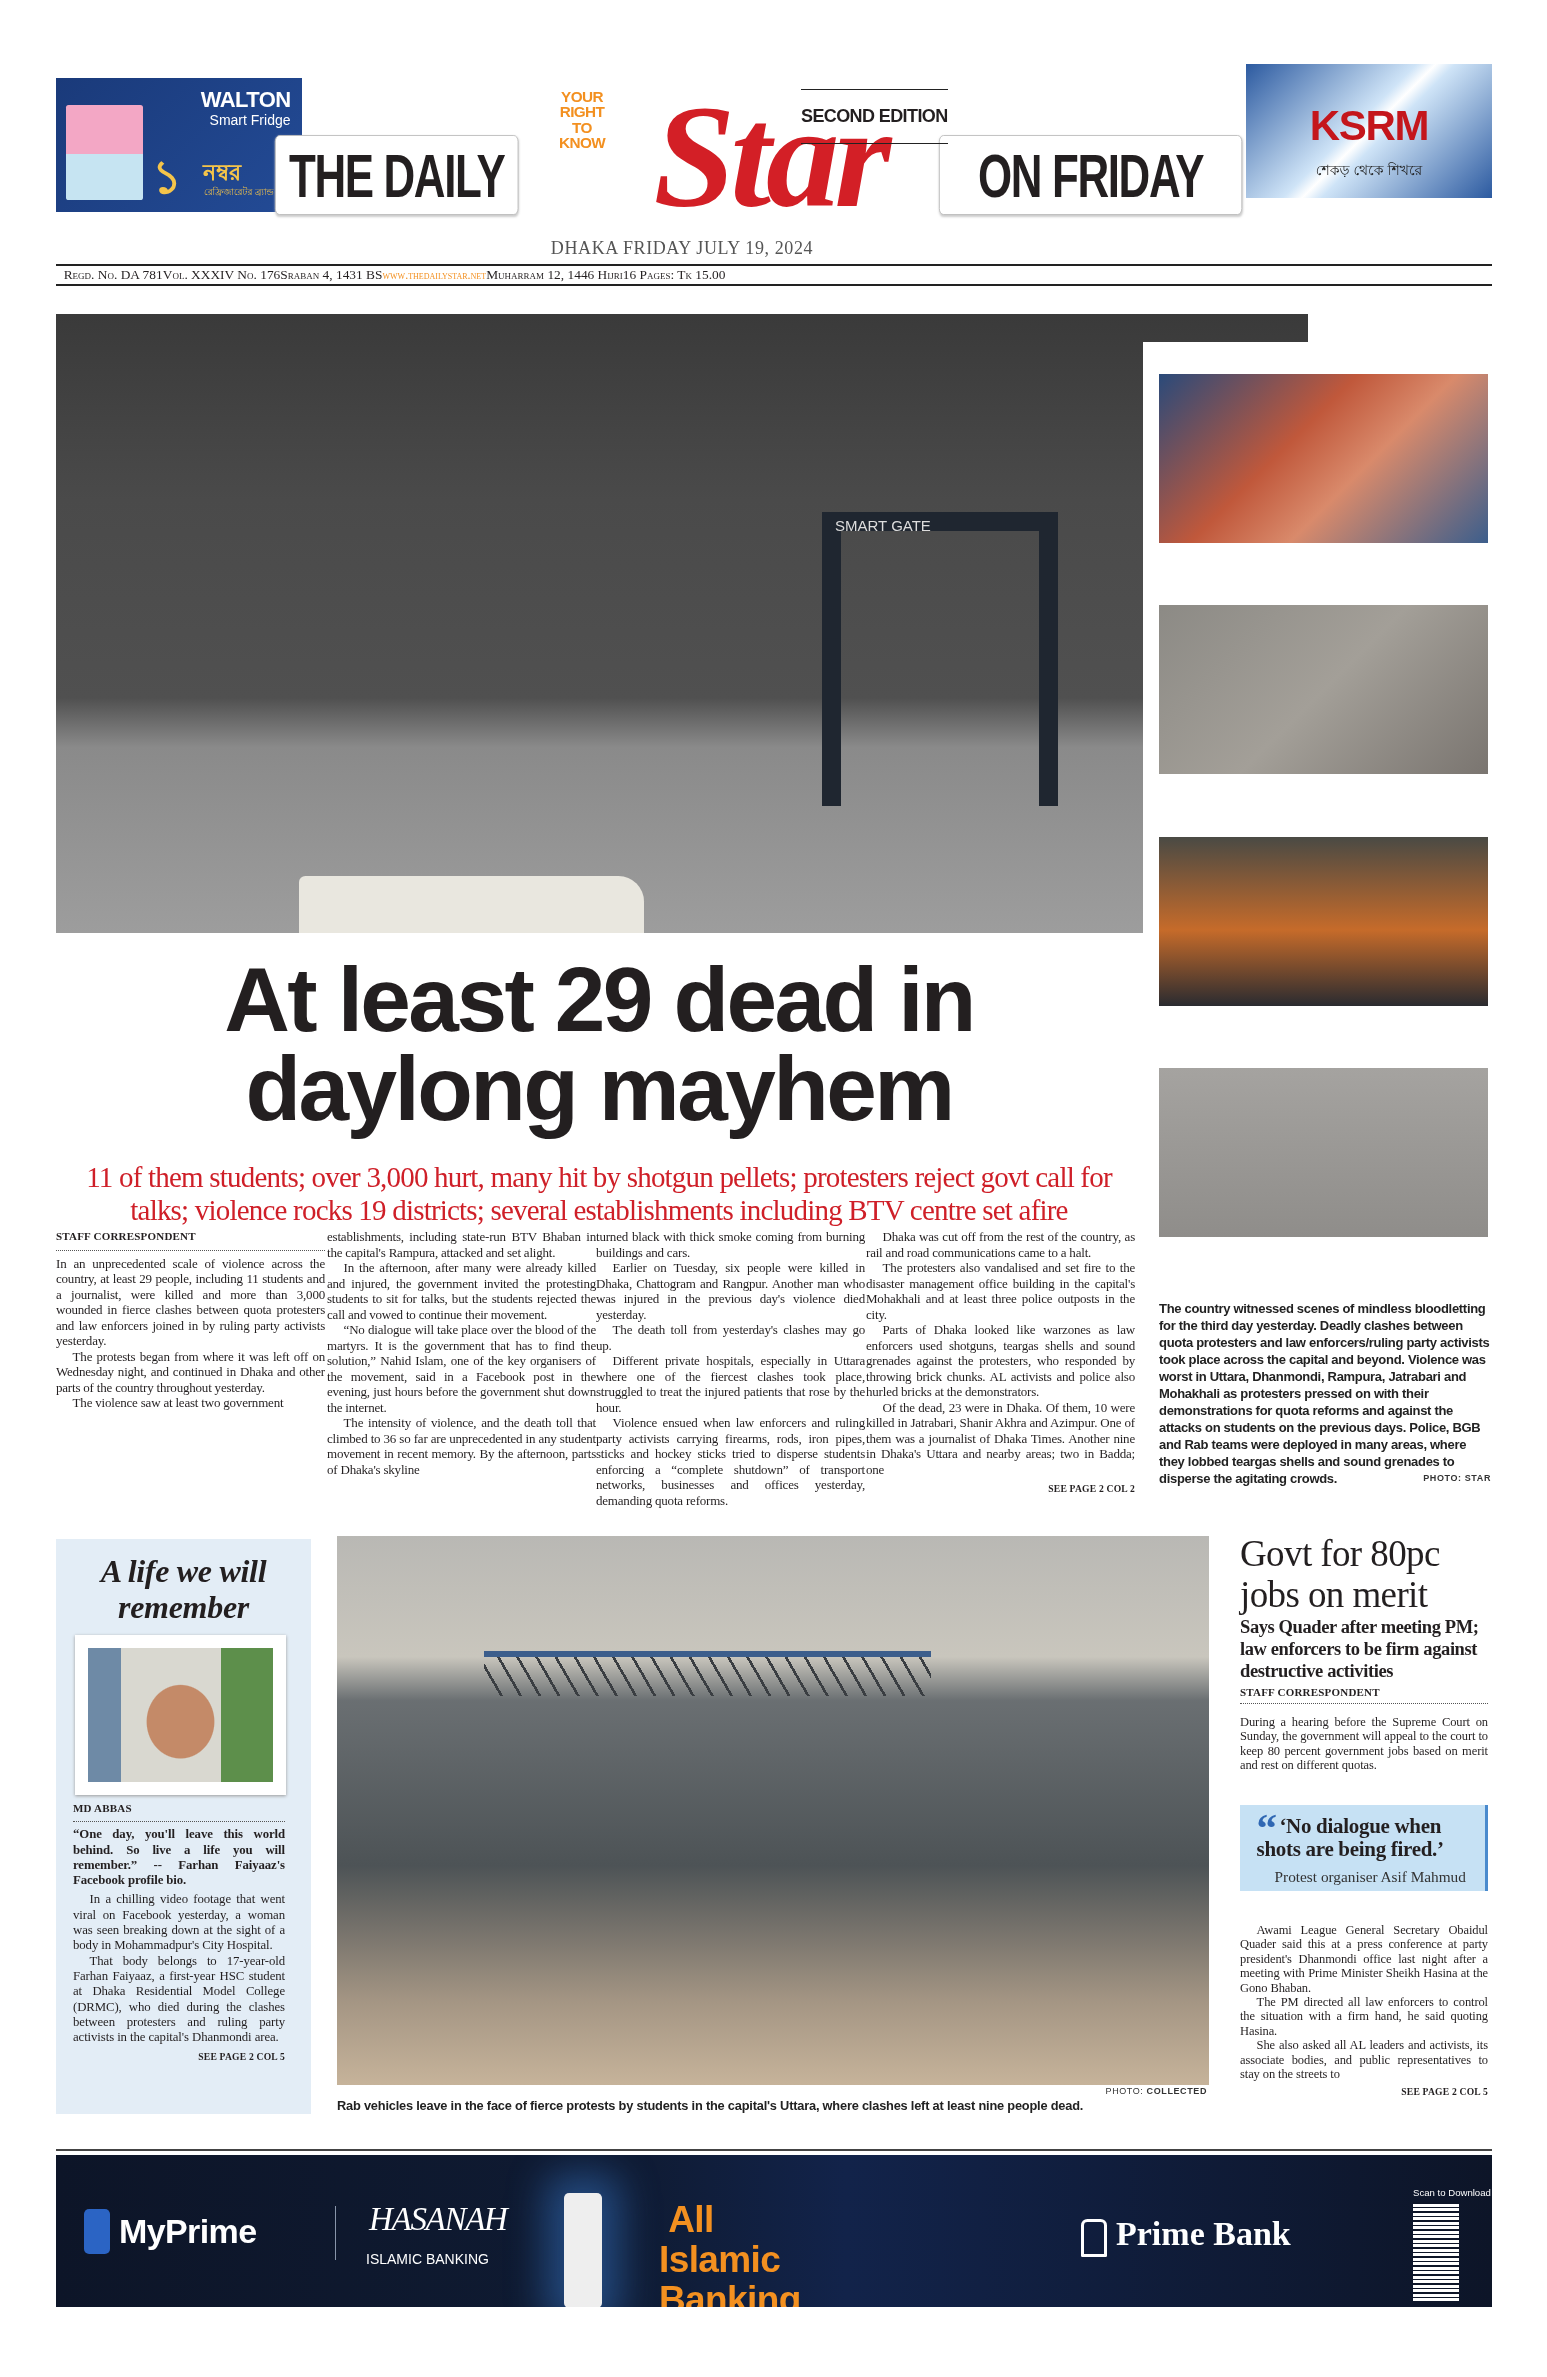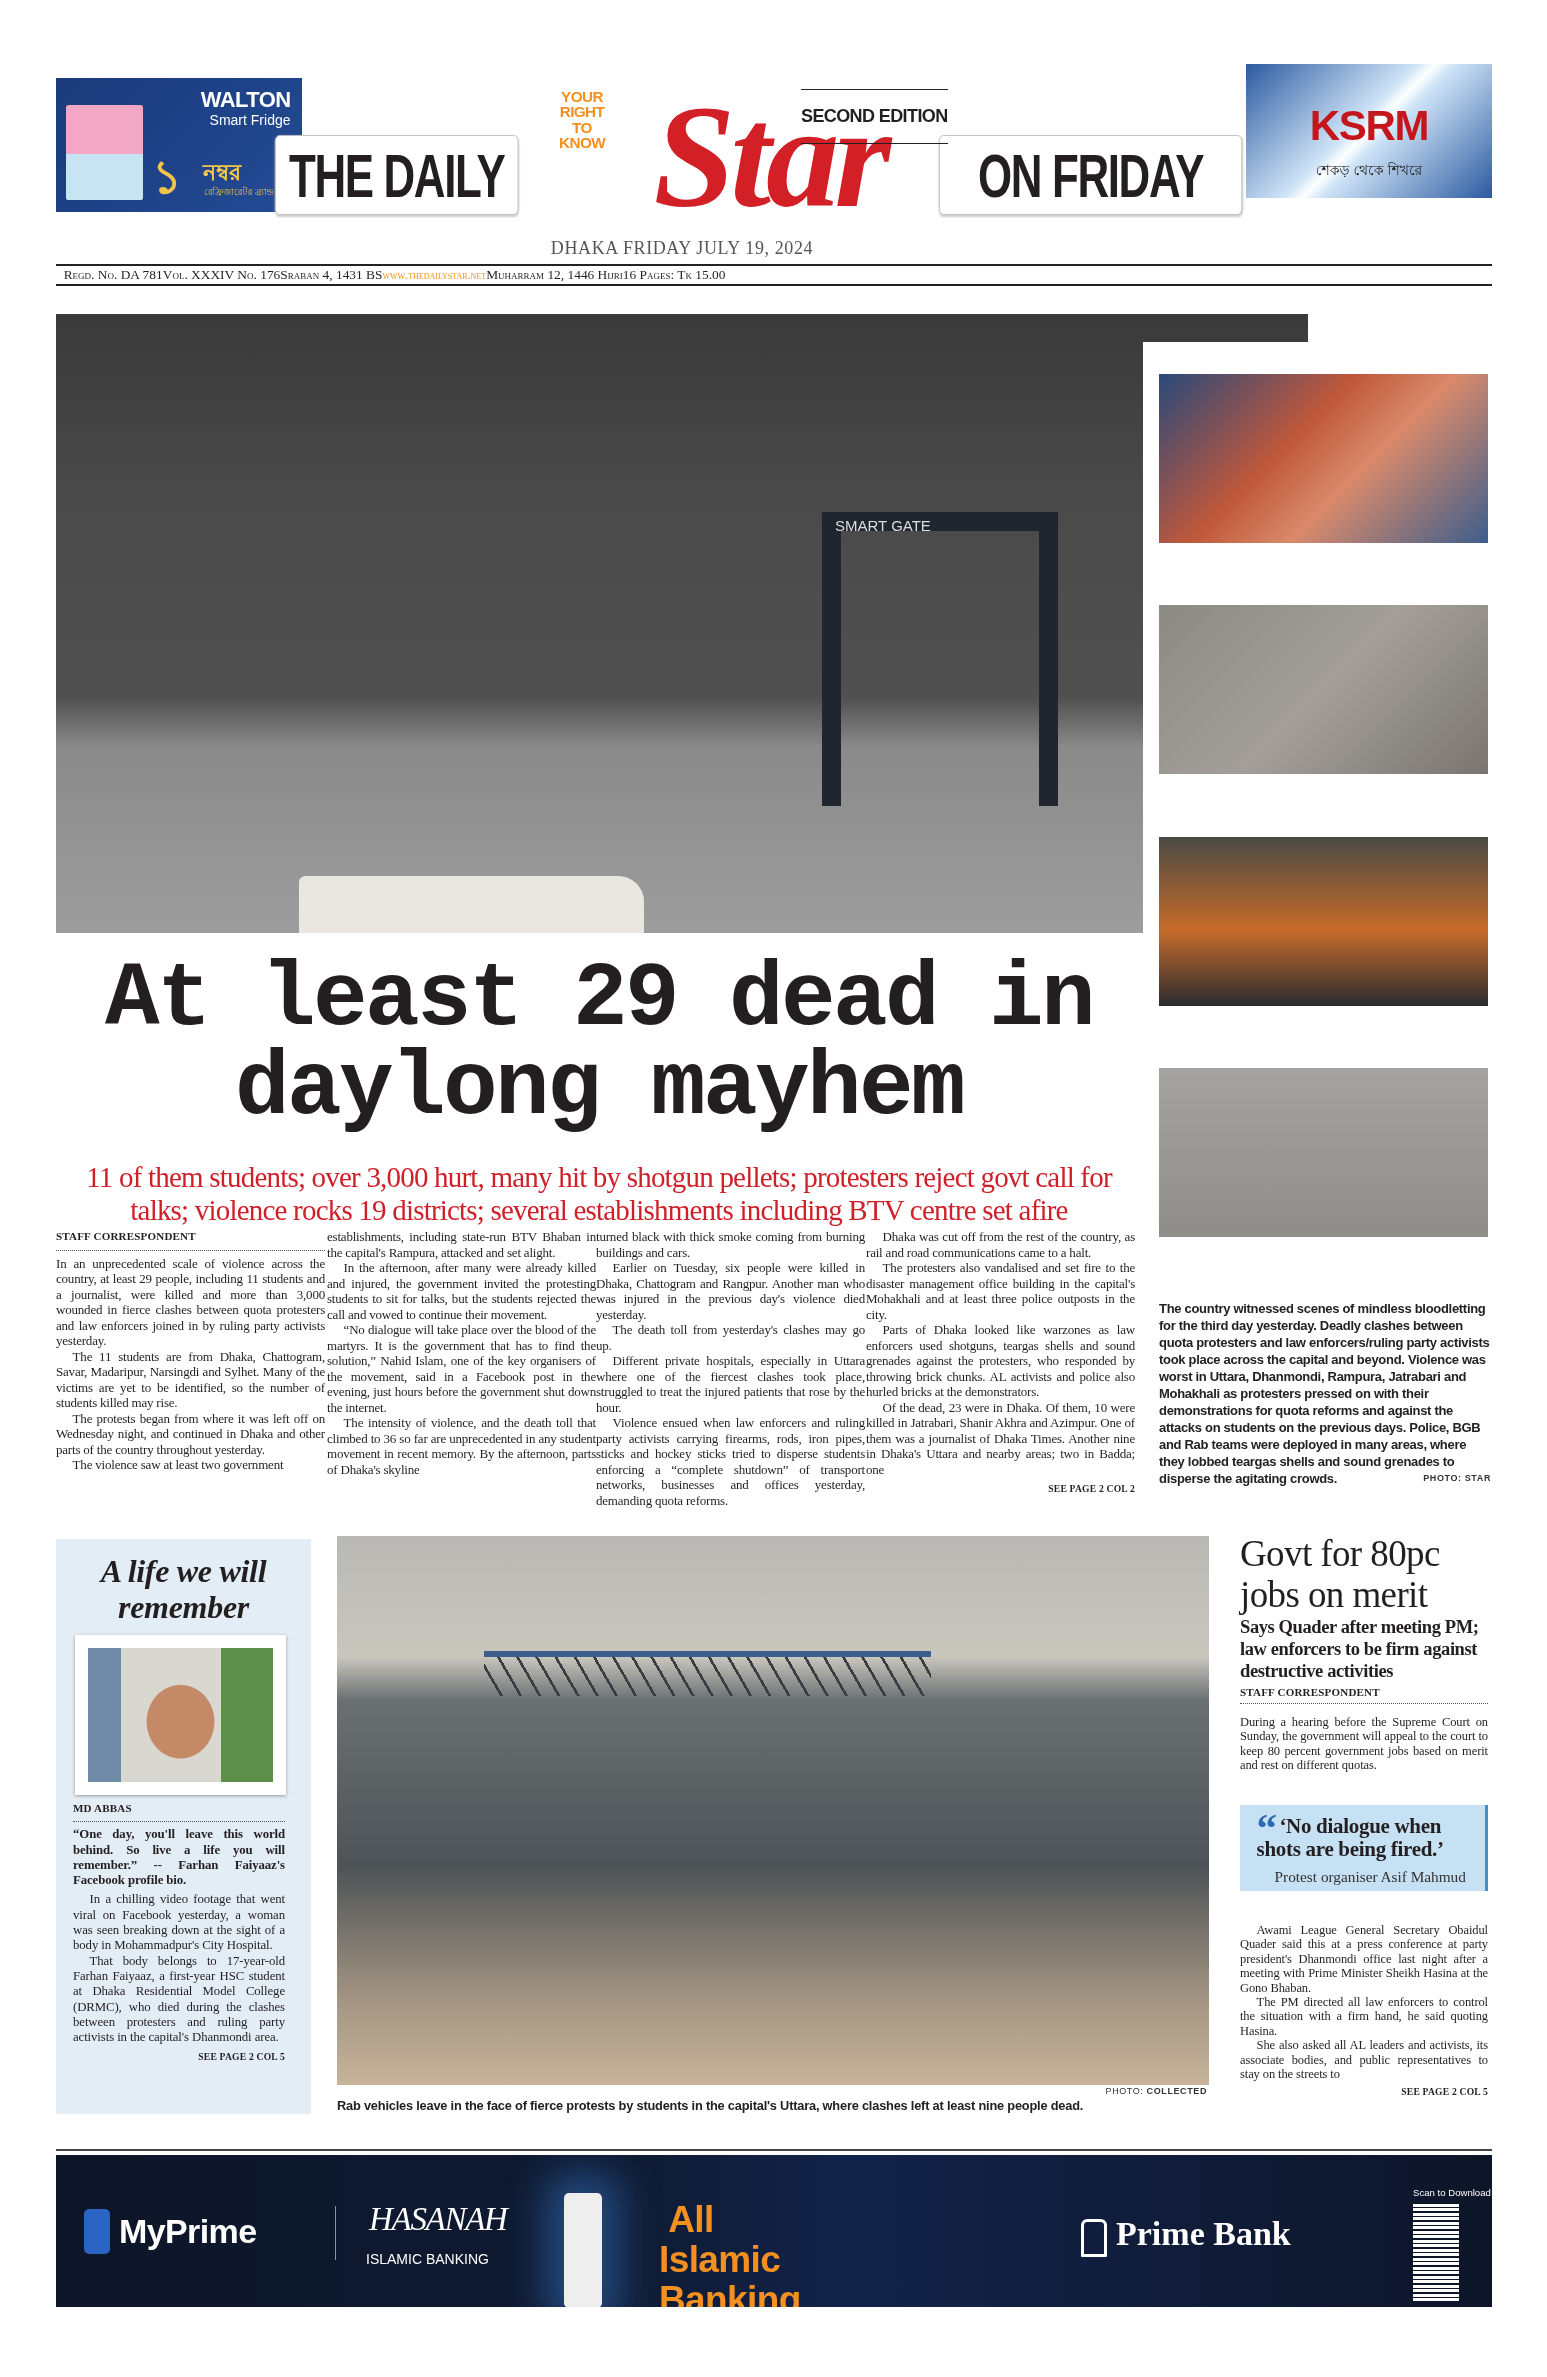--- a/index.html
+++ b/index.html
@@ -33,21 +33,21 @@
 .photo-mask{left:1143px;top:342px;width:349px;height:983px;background:#fff}
 .side-photo{left:1159px;width:329px;height:169px;overflow:hidden}
 .sp1{top:374px;background:linear-gradient(135deg,#2a4a7a,#c0583b 40%,#d98a6b 60%,#3c5e8c)}
 .sp2{top:605px;background:linear-gradient(135deg,#8c8a85,#a39f98 50%,#7a7570)}
 .sp3{top:837px;background:linear-gradient(180deg,#4a4a44,#c66b2a 55%,#2a2b30)}
 .sp4{top:1068px;background:linear-gradient(180deg,#a5a3a0,#8f8d8a)}
 .side-caption{left:1159px;top:1300px;width:332px;font-family:"Liberation Sans","DejaVu Sans",sans-serif;font-weight:bold;font-size:13px;line-height:17px;color:#222;letter-spacing:-0.3px}
 .photo-credit{font-family:"Liberation Sans",sans-serif;font-size:9px;color:#333;letter-spacing:0.6px}
 .photo-credit b{font-weight:bold}
 
-.headline{left:56px;width:1086px;top:955px;text-align:center;font-family:Liberation Mono, monospace;font-weight:bold;font-size:91px;line-height:89px;letter-spacing:-2.6px;color:#231f20}
+.headline{left:56px;width:1086px;top:955px;text-align:center;font-family:Liberation Sans, sans-serif;font-weight:bold;font-size:91px;line-height:89px;letter-spacing:-2.6px;color:#231f20}
 .subhead{left:56px;width:1086px;top:1161px;text-align:center;color:#cf1f28;font-size:29px;line-height:33px;letter-spacing:-0.8px}
 
 .byline{font-size:11px;font-weight:bold;letter-spacing:0.2px;padding-bottom:5.1px;border-bottom:1.3px dotted #555;margin-bottom:5.1px}
 .col{top:1229px;width:269px;font-size:13px;line-height:15.5px;text-align:justify;letter-spacing:-0.2px}
 .col p{text-indent:16.6px}
 .col p.noind{text-indent:0}
 .c1{left:56px}.c2{left:327px}.c3{left:596px}.c4{left:866px}
 .see{text-align:right;font-size:9.6px;font-weight:bold;letter-spacing:0.2px;margin-top:3.8px}
 
 .life-box{left:56px;top:1539px;width:255px;height:575px;background:#e3edf6}
@@ -139,21 +139,20 @@
 
 <h1 class="abs headline">
   <div>At least 29 dead in</div>
   <div>daylong mayhem</div>
 </h1>
 <div class="abs subhead">11 of them students; over 3,000 hurt, many hit by shotgun pellets; protesters reject govt call for talks; violence rocks 19 districts; several establishments including BTV centre set afire</div>
 
 <div class="abs col c1">
   <div class="byline">STAFF CORRESPONDENT</div>
   <p class="noind">In an unprecedented scale of violence across the country, at least 29 people, including 11 students and a journalist, were killed and more than 3,000 wounded in fierce clashes between quota protesters and law enforcers joined in by ruling party activists yesterday.</p>
-  <p>The 11 students are from Dhaka, Chattogram, Savar, Madaripur, Narsingdi and Sylhet. Many of the victims are yet to be identified, so the number of students killed may rise.</p>
   <p>The protests began from where it was left off on Wednesday night, and continued in Dhaka and other parts of the country throughout yesterday.</p>
   <p>The violence saw at least two government</p>
 </div>
 <div class="abs col c2">
   <p class="noind">establishments, including state-run BTV Bhaban in the capital's Rampura, attacked and set alight.</p>
   <p>In the afternoon, after many were already killed and injured, the government invited the protesting students to sit for talks, but the students rejected the call and vowed to continue their movement.</p>
   <p>“No dialogue will take place over the blood of the martyrs. It is the government that has to find the solution,” Nahid Islam, one of the key organisers of the movement, said in a Facebook post in the evening, just hours before the government shut down the internet.</p>
   <p>The intensity of violence, and the death toll that climbed to 36 so far are unprecedented in any student movement in recent memory. By the afternoon, parts of Dhaka's skyline</p>
 </div>
 <div class="abs col c3">

